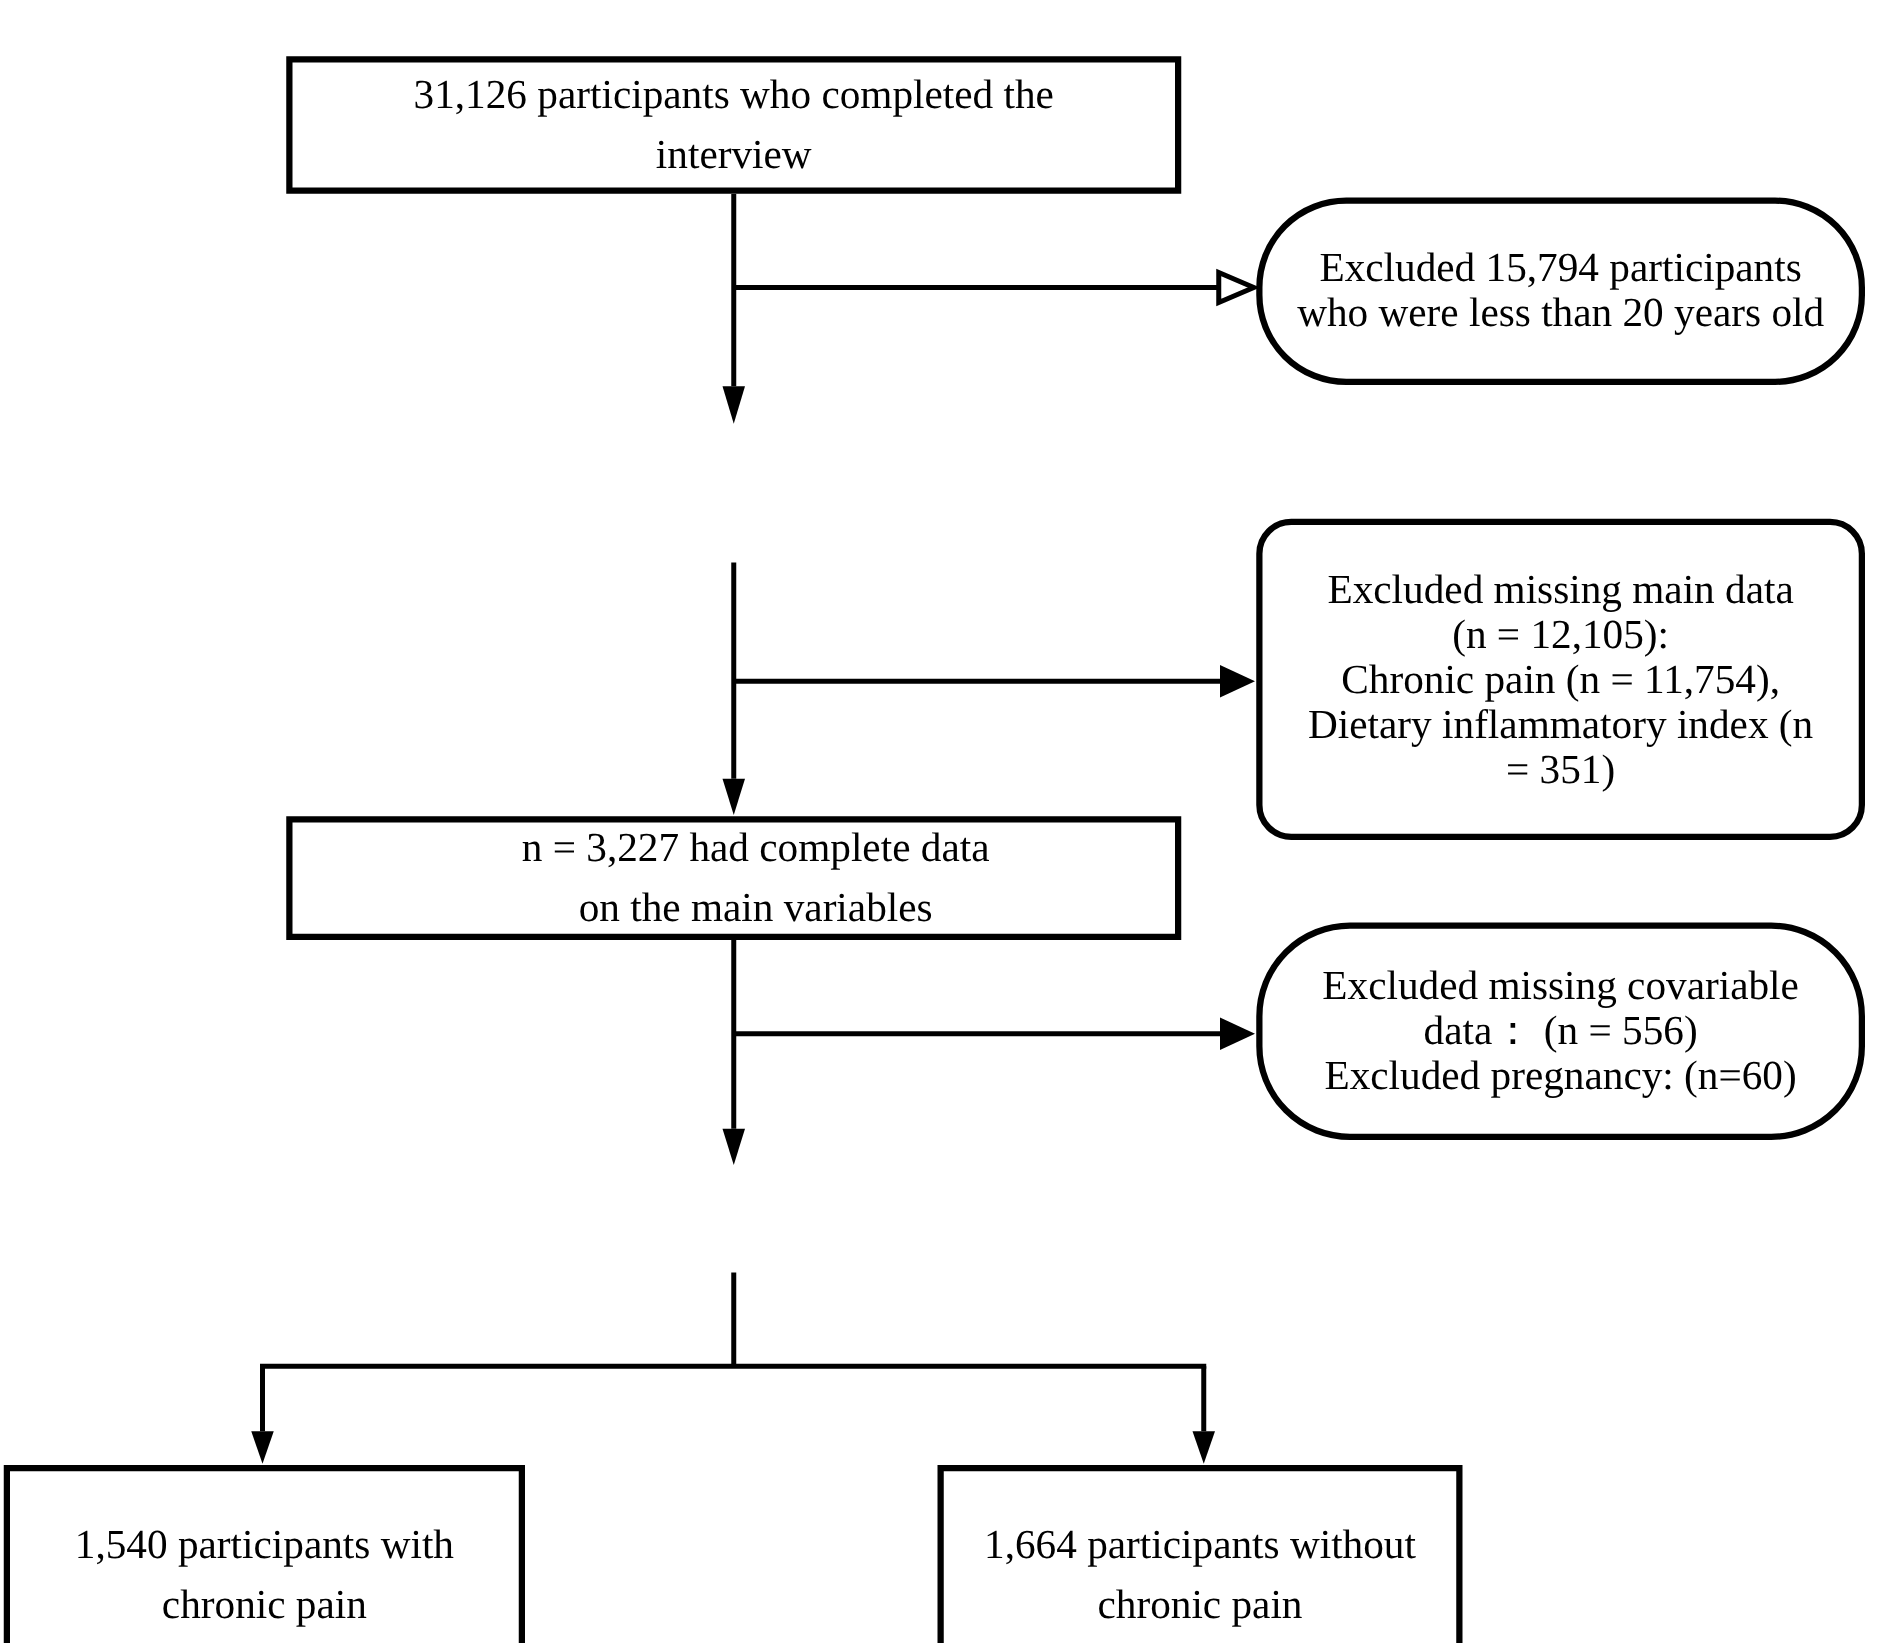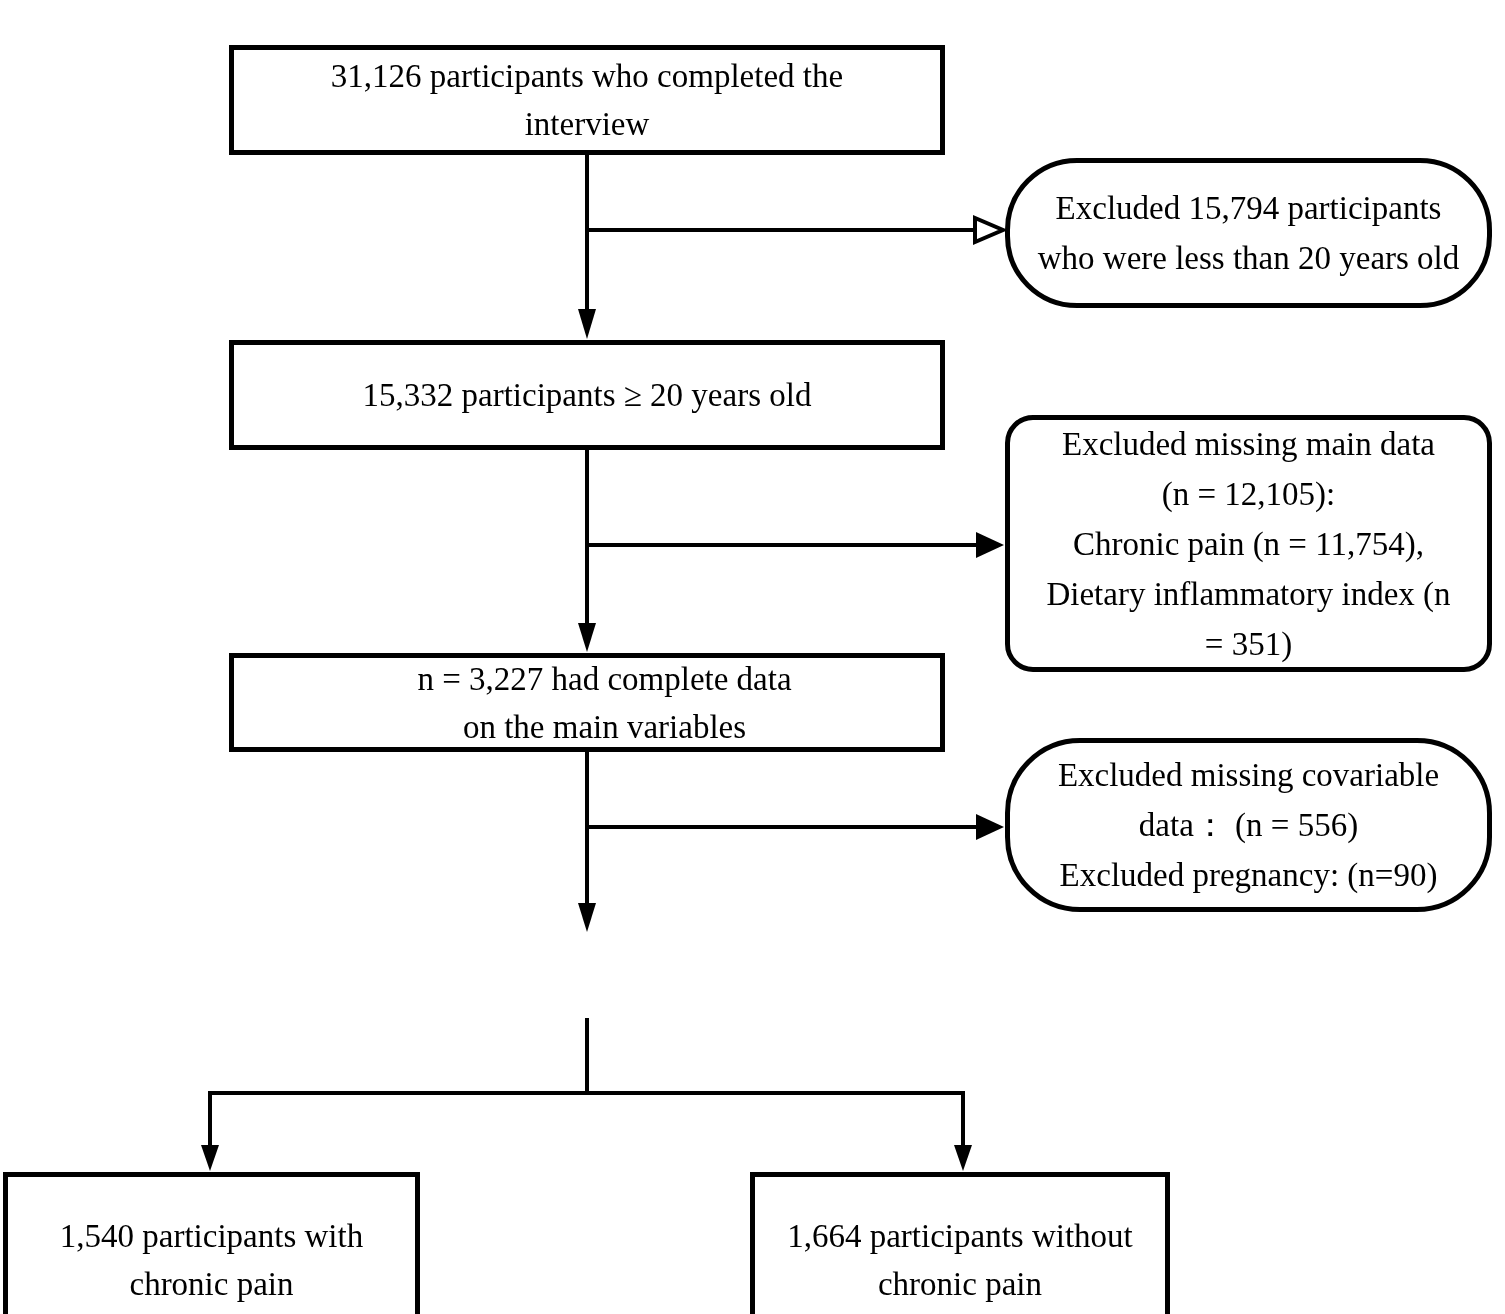--- a/index.html
+++ b/index.html
@@ -34,21 +34,21 @@
     font-size: 33px;
     line-height: 48px;
     background: #ffffff;
     padding: 0 10px;
   }
   .rect {
     border: 5px solid #000000;
   }
   .rounded {
     border: 5px solid #000000;
-    line-height: 50px;
+    line-height: 36px;
   }
 </style>
 </head>
 <body>
 
 <div class="canvas">
 
   <svg class="connectors" viewBox="0 0 1505 1314" xmlns="http://www.w3.org/2000/svg">
     <g stroke="#000000" stroke-width="4" fill="none">
 
@@ -78,21 +78,20 @@
       <polygon points="201,1105 219,1105 210,1131"></polygon>
       <polygon points="954,1105 972,1105 963,1131"></polygon>
     </g>
 
     <polygon points="975,178 975,202 1003,190" fill="#ffffff" stroke="#000000" stroke-width="4"></polygon>
   </svg>
 
   <div class="node rect" style="left:229px; top:5px; width:716px; height:110px;">31,126 participants who completed the
 interview</div>
 
-  <div class="node rect" style="left:229px; top:300px; width:716px; height:110px;">15,332 participants ≥ 20 years old</div>
 
   <div class="node rect" style="left:229px; top:613px; width:716px; height:99px;padding-left:45px;">n = 3,227 had complete data
 on the main variables</div>
 
 
   <div class="node rect" style="left:3px; top:1132px; width:417px; height:176px;">1,540 participants with
 chronic pain</div>
 
   <div class="node rect" style="left:750px; top:1132px; width:420px; height:176px;">1,664 participants without
 chronic pain</div>
@@ -101,15 +100,15 @@
 who were less than 20 years old</div>
 
   <div class="node rounded" style="left:1005px; top:375px; width:487px; height:257px; border-radius:28px;">Excluded missing main data
 (n = 12,105):
 Chronic pain (n = 11,754),
 Dietary inflammatory index (n
 = 351)</div>
 
   <div class="node rounded" style="left:1005px; top:698px; width:487px; height:174px; border-radius:75px;">Excluded missing covariable
 data： (n = 556)
-Excluded pregnancy: (n=90)</div>
+Excluded pregnancy: (n=60)</div>
 
 </div>
 
 </body></html>

